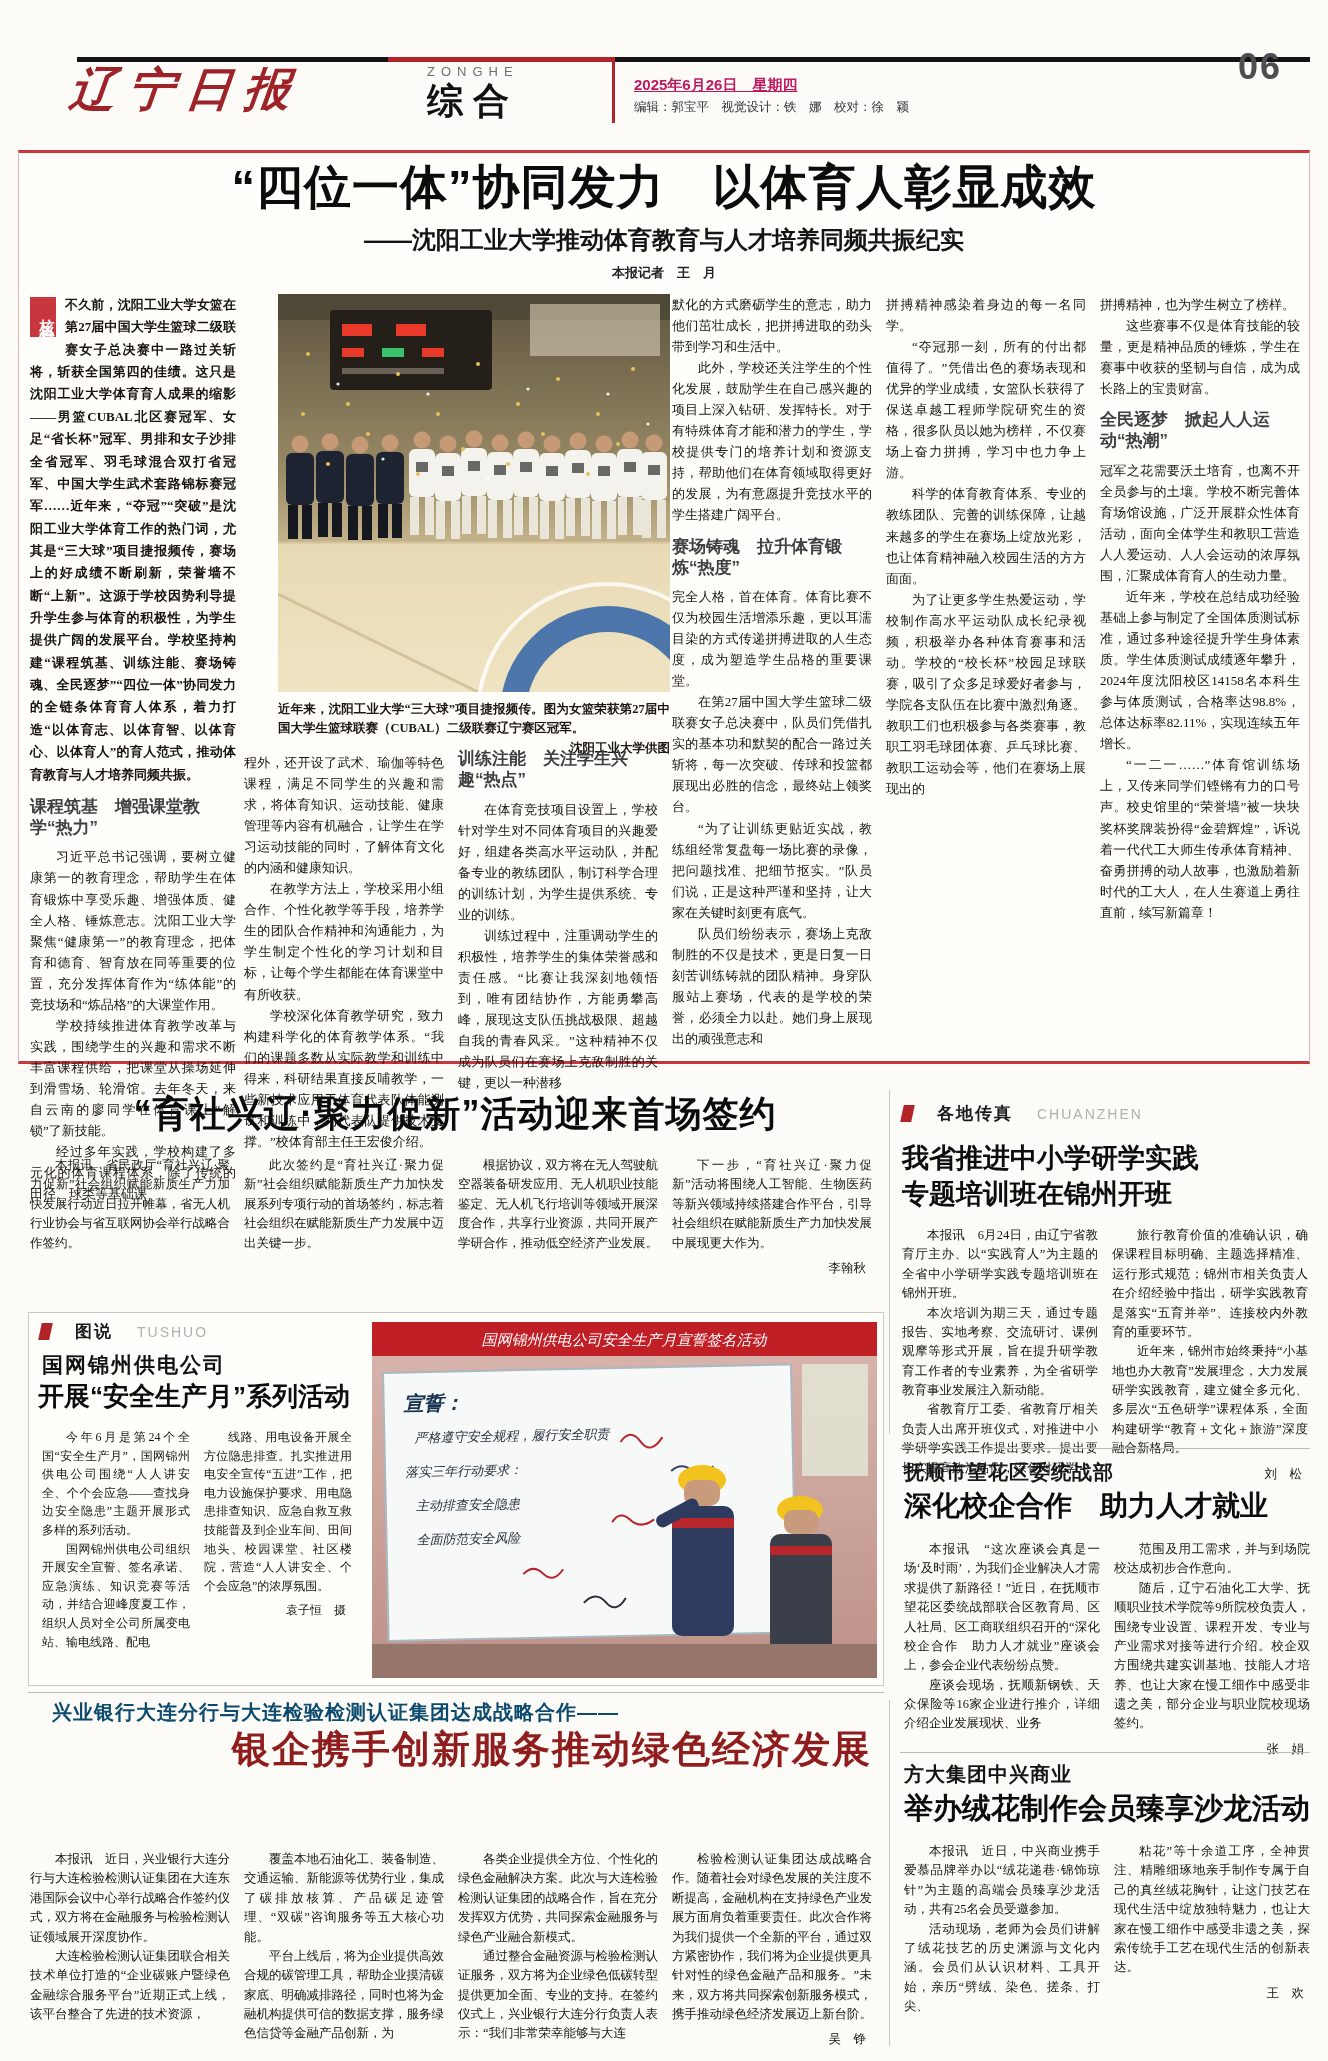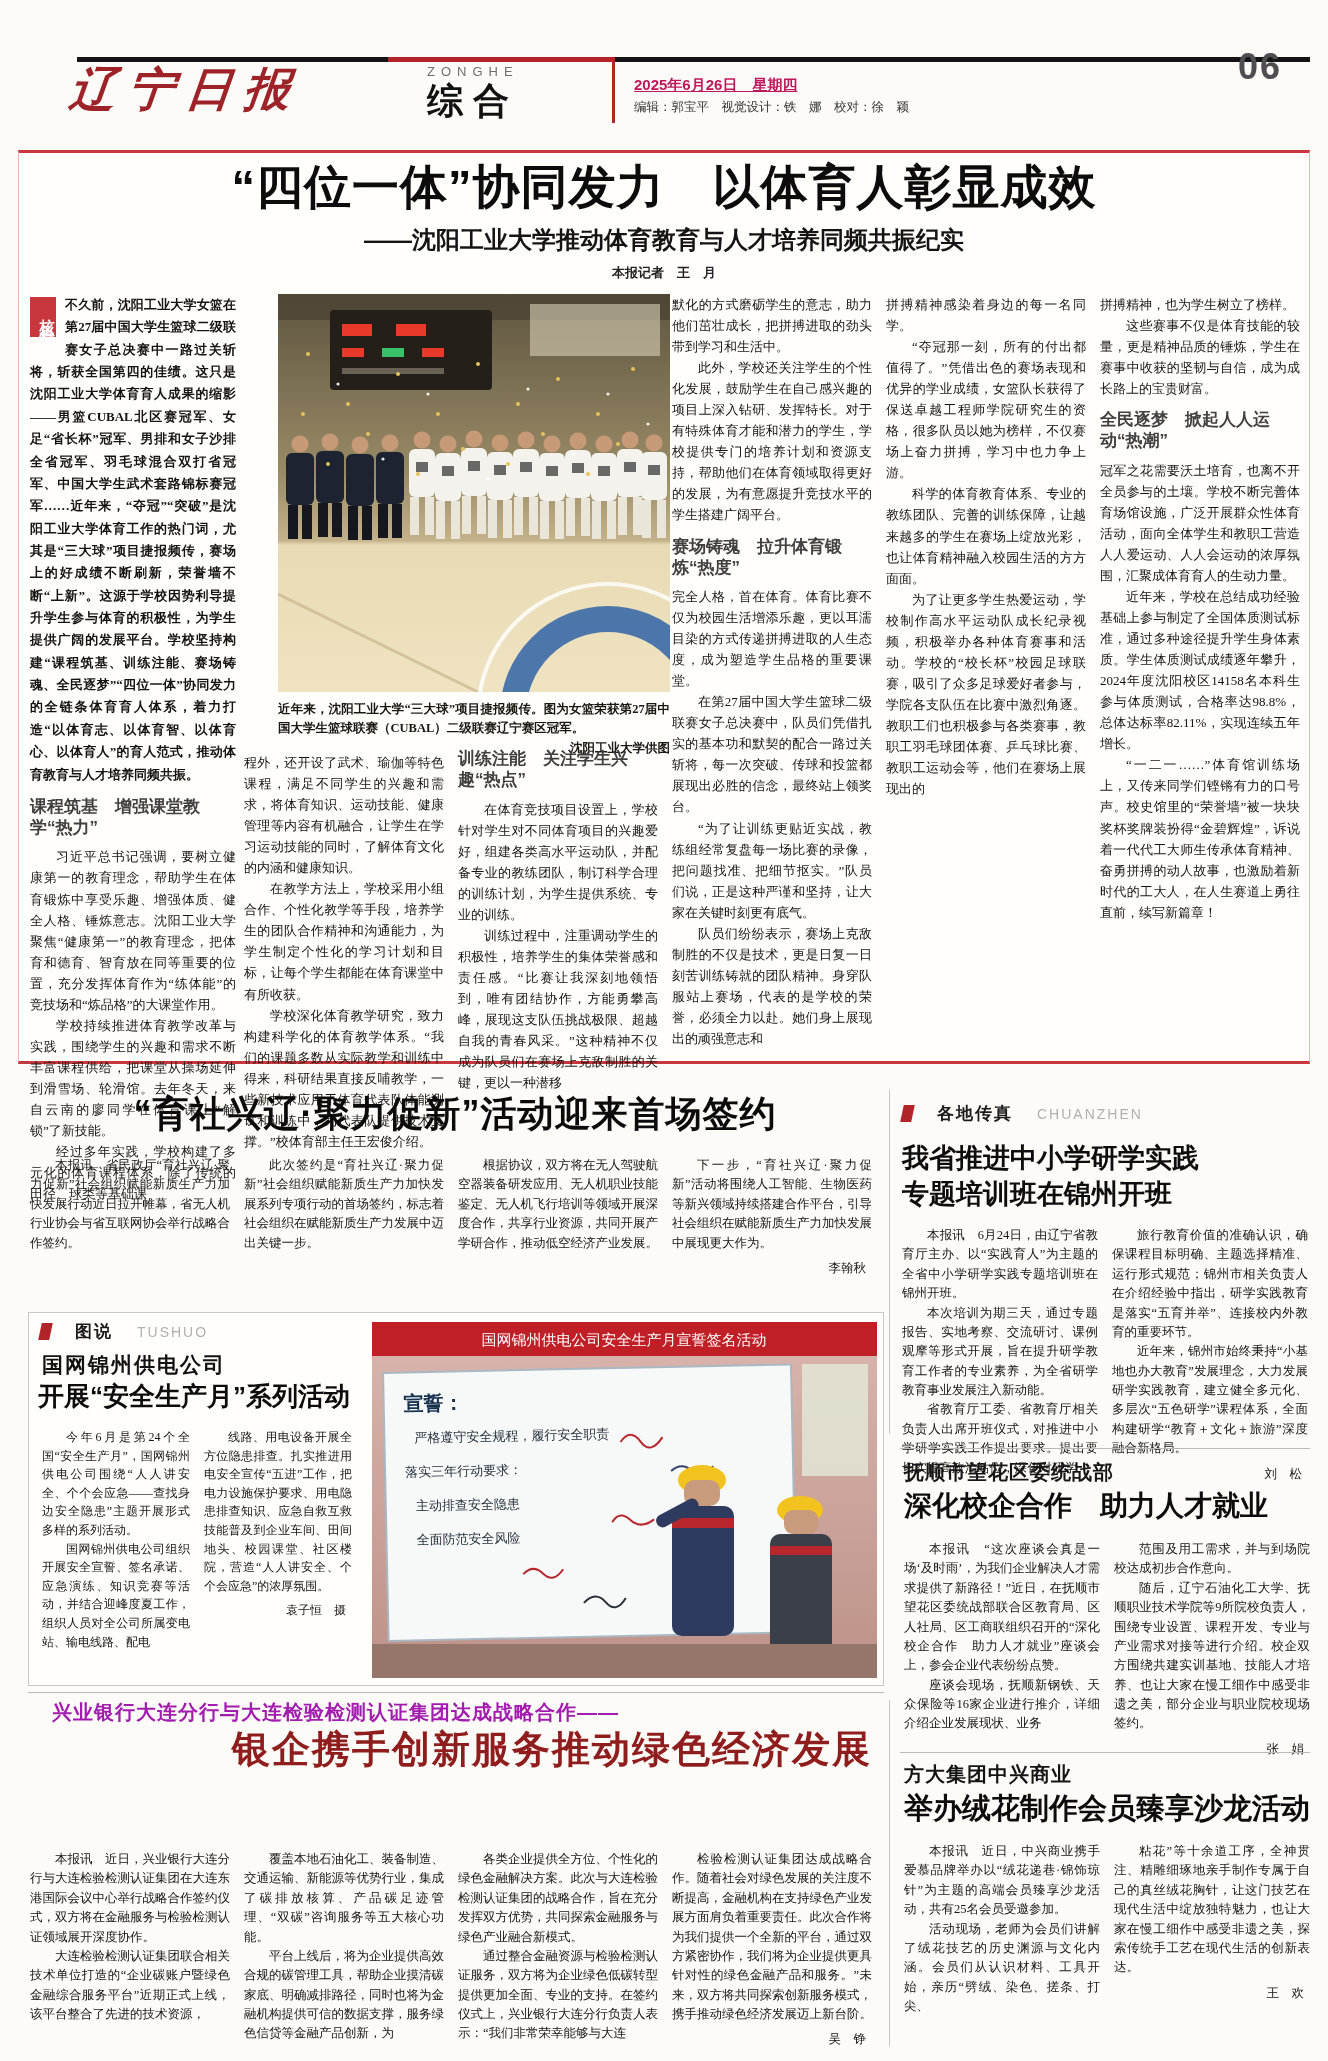--- a/index.html
+++ b/index.html
@@ -71,29 +71,29 @@
 
   .cz-headline { position:absolute; left:902px; width:406px;
     font:800 27px/1.35 "Liberation Sans",sans-serif; color:#0d0d0d; }
 
   
   .tushuo-box { position:absolute; left:28px; top:1312px; width:856px; height:374px;
     border:1px solid #c9c9c5; background:#fffefb; }
   .ts-kicker { position:absolute; left:42px; top:1352px; font:700 21px/1.2 "Liberation Sans",sans-serif; color:#111; letter-spacing:2px; }
   .ts-headline { position:absolute; left:38px; top:1380px; width:330px;
     font:800 26px/1.25 "Liberation Sans",sans-serif; color:#0c0c0c; }
-  .ts-photo { position:absolute; left:372px; top:1322px; width:505px; height:356px; overflow:hidden; background:#737373; }
+  .ts-photo { position:absolute; left:372px; top:1322px; width:505px; height:356px; overflow:hidden; background:#737373;font-style:italic; }
 
   
   .fs-kicker { position:absolute; left:904px; top:1460px; font:600 20px/1.2 "Liberation Sans",sans-serif; color:#161616; letter-spacing:1px; }
   .fs-headline { position:absolute; left:904px; top:1488px; width:406px;
     font:800 28px/1.25 "Liberation Sans",sans-serif; color:#0c0c0c; }
 
   
-  .bank-kicker { position:absolute; left:52px; top:1700px; font:600 20px/1.25 "Liberation Sans",sans-serif; color:#a21caf; letter-spacing:1px; }
+  .bank-kicker { position:absolute; left:52px; top:1700px; font:600 20px/1.25 "Liberation Sans",sans-serif; color:#0c4a6e; letter-spacing:1px; }
   .bank-headline { position:absolute; left:52px; top:1728px; width:820px;
     font:900 38px/1.15 "Liberation Sans",sans-serif; color:#8f1d1d; letter-spacing:2px;text-align:right; }
 
   
   .fd-kicker { position:absolute; left:904px; top:1762px; font:700 20px/1.2 "Liberation Sans",sans-serif; color:#141414; letter-spacing:1px; }
   .fd-headline { position:absolute; left:904px; top:1790px; width:406px;
     font:800 29px/1.25 "Liberation Sans",sans-serif; color:#0c0c0c; }
 </style>
 </head>
 <body>

